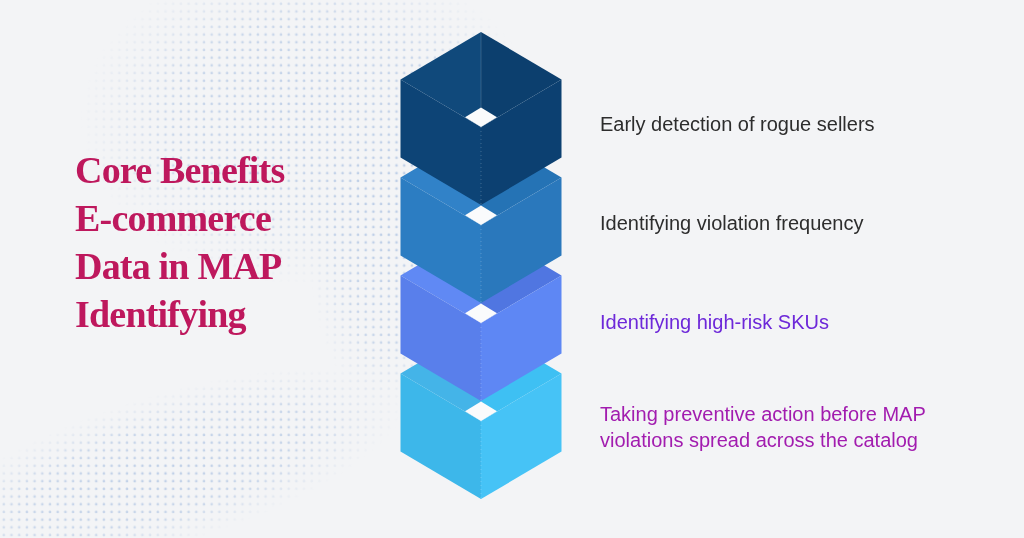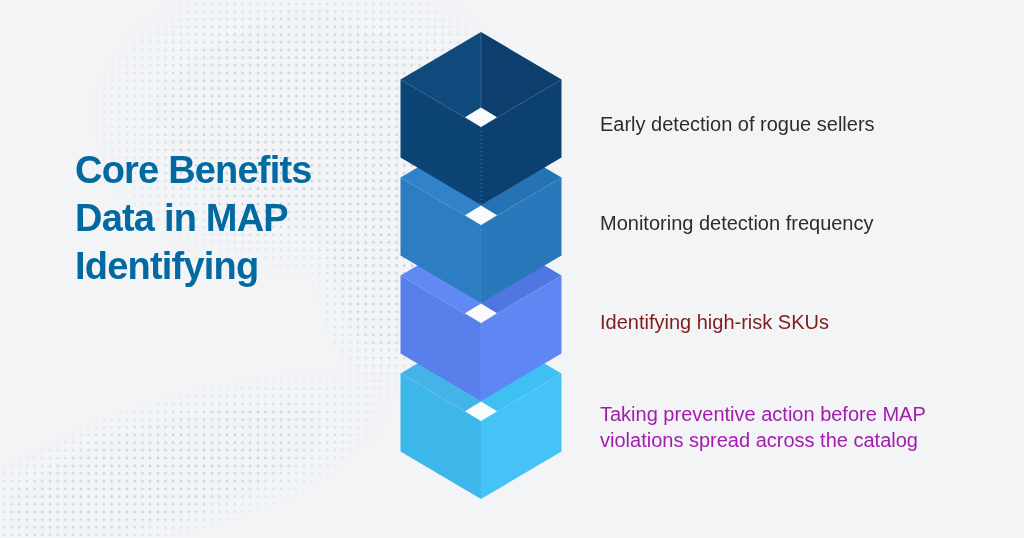--- a/index.html
+++ b/index.html
@@ -86,26 +86,27 @@
         <polygon points="0,0 -80.5,47.5 0,95" fill="#10497B"></polygon>
         <polygon points="0,0 80.5,47.5 0,95" fill="#0C3F6E"></polygon>
         <polygon points="-80.5,47.5 0,95 0,173 -80.5,125.5" fill="#0D4476"></polygon>
         <polygon points="80.5,47.5 0,95 0,173 80.5,125.5" fill="#0C4071"></polygon>
         <line x1="0" y1="0" x2="0" y2="75.6" stroke="rgba(255,255,255,0.16)" stroke-width="1"></line>
         <line x1="0" y1="95" x2="0" y2="173" stroke="rgba(255,255,255,0.22)" stroke-width="1" stroke-dasharray="1 3"></line>
         <polygon points="0,75.6 16,85.3 0,95 -16,85.3" fill="#fafbfc"></polygon>
       </g>
     </svg>
 
-  <div class="title" style="color: #0369a1;">
+  <div class="title" style="color: #be185d; font-family: Liberation Serif, serif;">
     <div>Core Benefits</div>
+    <div>E-commerce</div>
     <div>Data in MAP</div>
     <div>Identifying</div>
   </div>
 
   <div class="labels">
     <div class="benefit-label b0" style="color: rgb(45, 45, 45);">Early detection of rogue sellers</div>
-    <div class="benefit-label b1" style="color: rgb(45, 45, 45);">Monitoring detection frequency</div>
-    <div class="benefit-label b2" style="color: #7f1d1d;">Identifying high-risk SKUs</div>
+    <div class="benefit-label b1" style="color: rgb(45, 45, 45);">Identifying violation frequency</div>
+    <div class="benefit-label b2" style="color: #6d28d9;">Identifying high-risk SKUs</div>
     <div class="benefit-label b3" style="color: #a21caf;">Taking preventive action before MAP violations spread across the catalog</div>
   </div>
 
 </div>
 
 </body></html>

